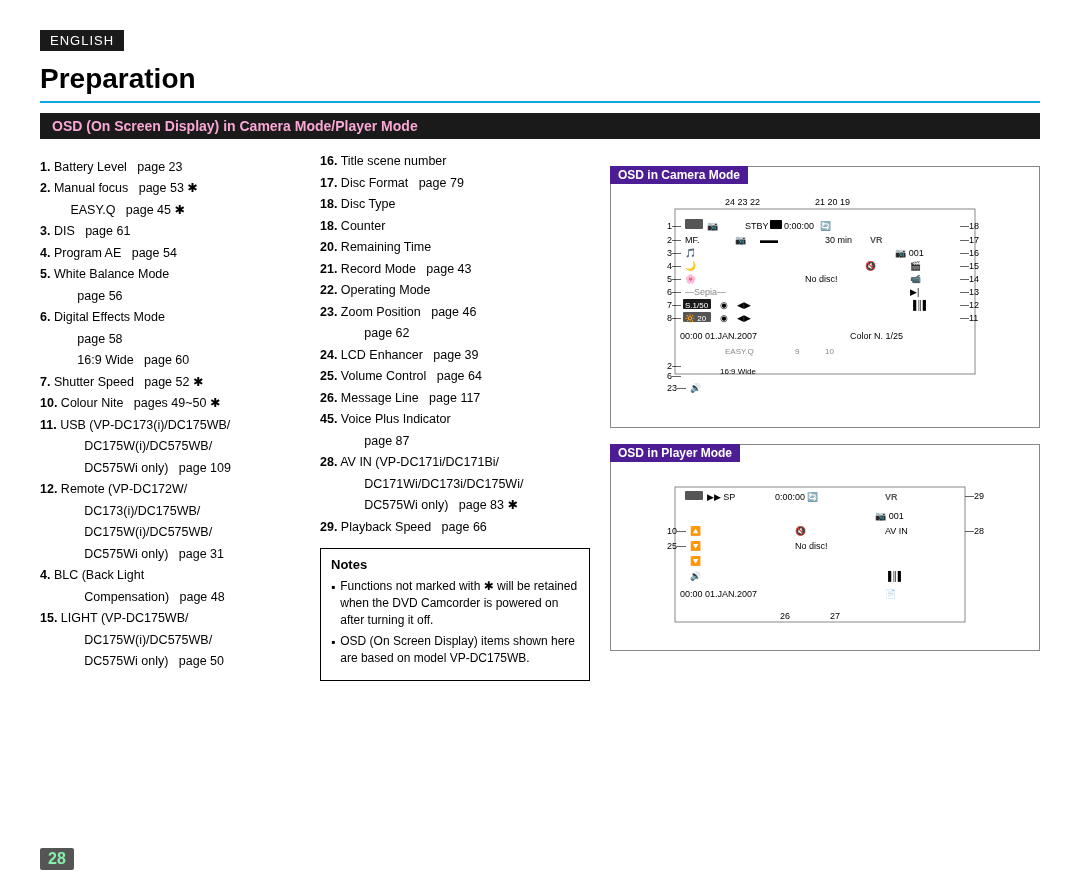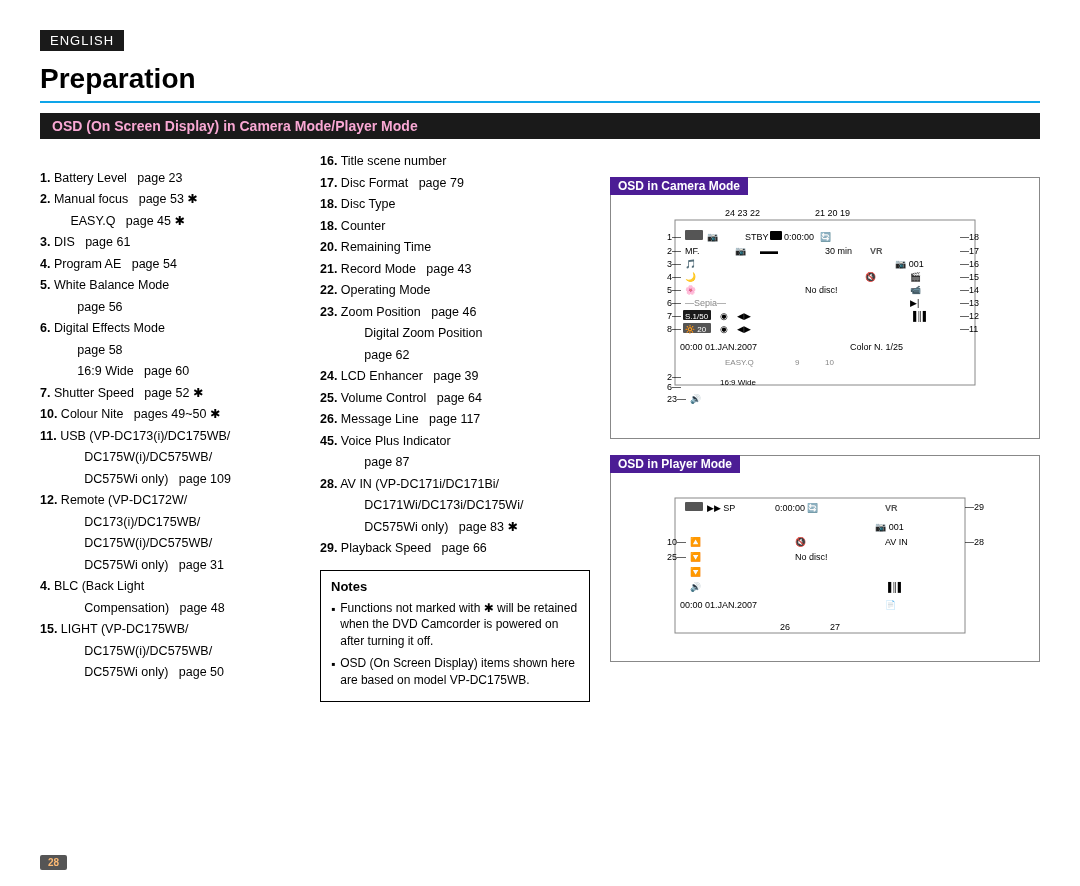--- a/index.html
+++ b/index.html
@@ -109,23 +109,23 @@
       font-size: 12px;
       margin-bottom: 5px;
       line-height: 1.4;
     }
     .bullet { flex-shrink: 0; margin-top: 1px; }
     .page-num {
       position: absolute;
       bottom: 16px;
       left: 40px;
       background: #555;
-      color: #fdba74;
+      color: #86efac;
       padding: 2px 8px;
-      font-size: 10px;
+      font-size: 16px;
       font-weight: bold;
       border-radius: 2px;
     }
     svg { display: block; }
   </style>
 </head>
 <body>
 
 <div class="page-container">
   <div class="english-badge">ENGLISH</div>
@@ -188,23 +188,20 @@
     <div class="middle-column">
       <div class="list-item"><span class="num">16.</span> Title scene number</div>
       <div class="list-item"><span class="num">17.</span> Disc Format &nbsp; page 79</div>
       <div class="list-item"><span class="num">18.</span> Disc Type</div>
       <div class="list-item"><span class="num">18.</span> Counter</div>
       <div class="list-item"><span class="num">20.</span> Remaining Time</div>
       <div class="list-item"><span class="num">21.</span> Record Mode &nbsp; page 43</div>
       <div class="list-item"><span class="num">22.</span> Operating Mode</div>
       <div class="list-item"><span class="num">23.</span> Zoom Position &nbsp; page 46</div>
       <div class="list-item">
-          <span class="sub">&nbsp;&nbsp;&nbsp;&nbsp;&nbsp;&nbsp;&nbsp;Digital Zoom Position</span>
-        </div>
-      <div class="list-item">
           <span class="sub">&nbsp;&nbsp;&nbsp;&nbsp;&nbsp;&nbsp;&nbsp;page 62</span>
         </div>
       <div class="list-item"><span class="num">24.</span> LCD Enhancer &nbsp; page 39</div>
       <div class="list-item"><span class="num">25.</span> Volume Control &nbsp; page 64</div>
       <div class="list-item"><span class="num">26.</span> Message Line &nbsp; page 117</div>
       <div class="list-item"><span class="num">45.</span> Voice Plus Indicator</div>
       <div class="list-item">
           <span class="sub">&nbsp;&nbsp;&nbsp;&nbsp;&nbsp;&nbsp;&nbsp;page 87</span>
         </div>
       <div class="list-item"><span class="num">28.</span> AV IN (VP-DC171i/DC171Bi/</div>

